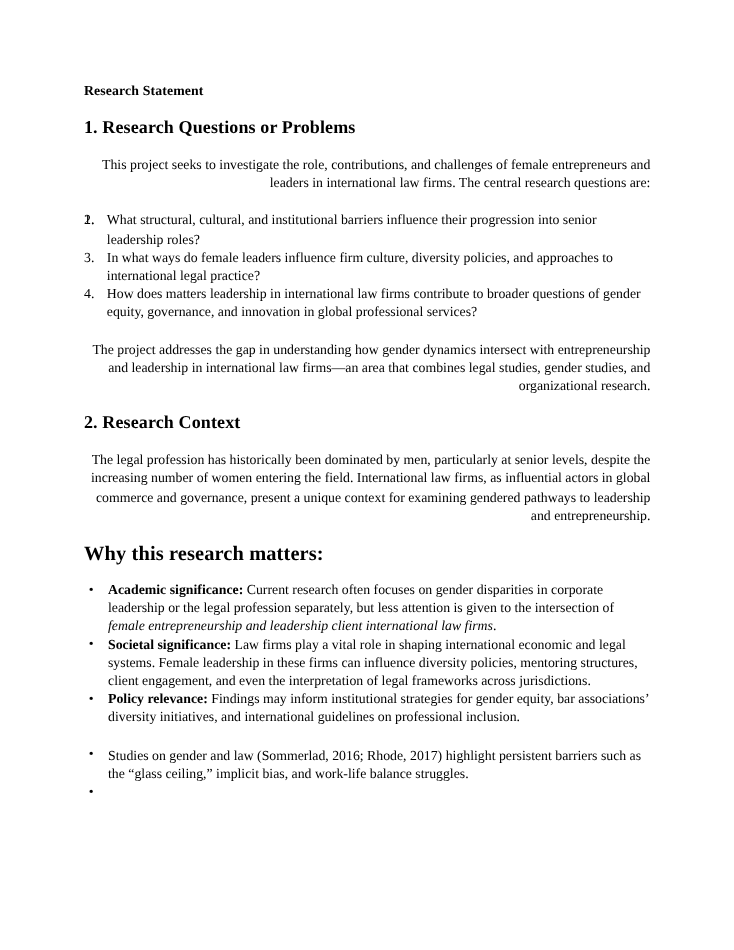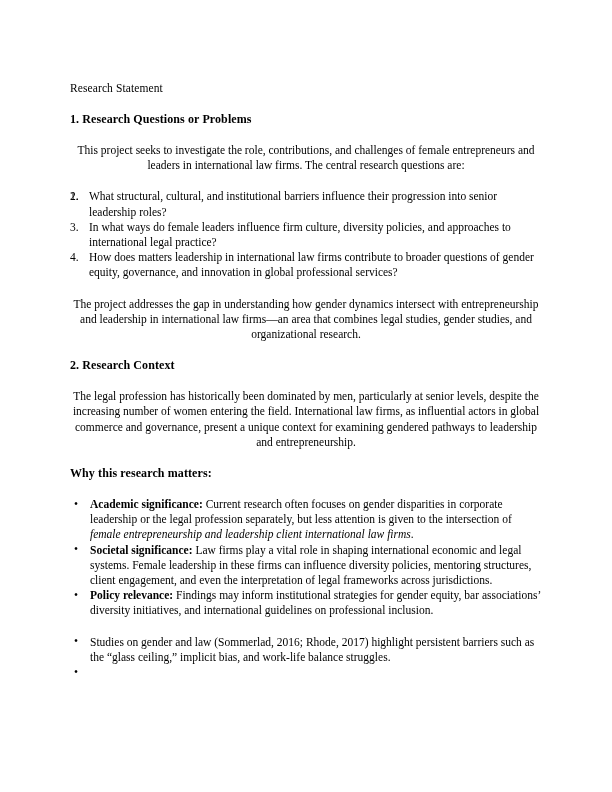--- a/index.html
+++ b/index.html
@@ -24,44 +24,44 @@
     overflow: hidden;
   }
   .content {
     position: absolute;
     left: 70px;
     top: 64px;
     width: 472px;
   }
   .doc-title {
     font-size: 11.5px;
-    font-weight: normal;
+    font-weight: bold;
     line-height: 15px;
-    margin: 17px 0 16px 0;
+    margin: 5px 0 16px 0;
     letter-spacing: 0.1px;
   }
   .section-heading {
-    font-size: 12px;
+    font-size: 15px;
     font-weight: bold;
     line-height: 15px;
     margin: 0 0 16px 0;
     letter-spacing: 0.1px;
   }
   .sub-heading {
-    font-size: 12px;
+    font-size: 17px;
     font-weight: bold;
     line-height: 15px;
     margin: 0 0 16px 0;
     letter-spacing: 0.1px;
   }
   p.para {
     font-size: 11.5px;
     line-height: 15.2px;
     margin: 0 0 16px 0;
-    text-align: center;
+    text-align: right;
   }
   ol.num-list {
     list-style: none;
     margin: 0 0 16px 0;
     padding: 0;
   }
   ol.num-list > li {
     position: relative;
     font-size: 11.5px;
     line-height: 15.2px;

